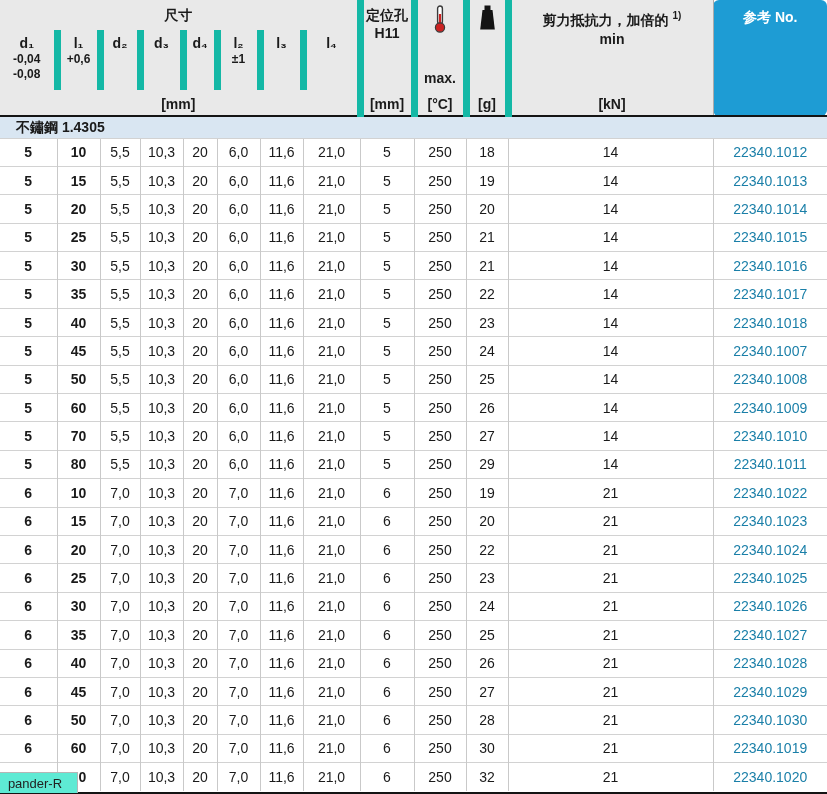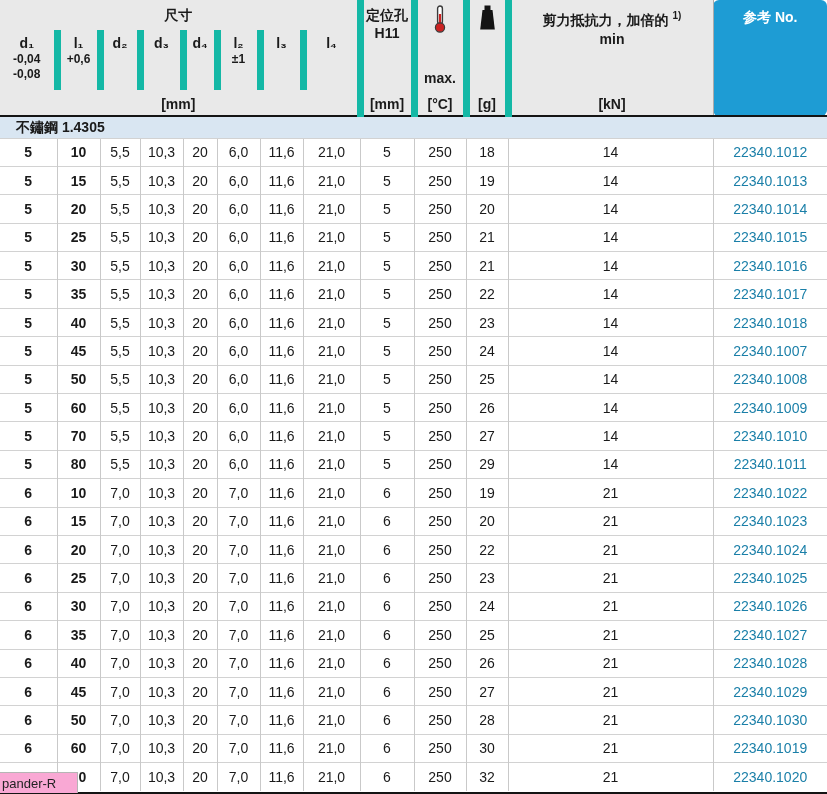--- a/index.html
+++ b/index.html
@@ -70,25 +70,25 @@
   tbody td:first-child{border-left:none;margin-left:33px;}
   tbody tr.section-row td{border-left:none;border-top:1px solid #bcbcbc;}
   td.bold{font-weight:bold;}
   td.ref{color:var(--ref-link);cursor:pointer;}
 
   
   .bottom-line{position:absolute;left:0;bottom:0;width:100%;height:2px;background:#141414;}
   .status-tooltip{
     position:absolute;left:0;bottom:1px;
     height:21px;min-width:78px;
-    background:#f9a8d4;
+    background:#5eead4;
     border:1px solid #b5b5b5;border-left:none;border-bottom:none;
     font-size:13px;color:#222;
     padding:3px 9px 0 2px;
-    text-align:left;
+    text-align:center;
   }
   .icon svg{display:block;margin:0 auto;}
 </style>
 </head>
 <body>
 
 <div class="page">
   <table>
     <colgroup>
       <col style="width:57px">

